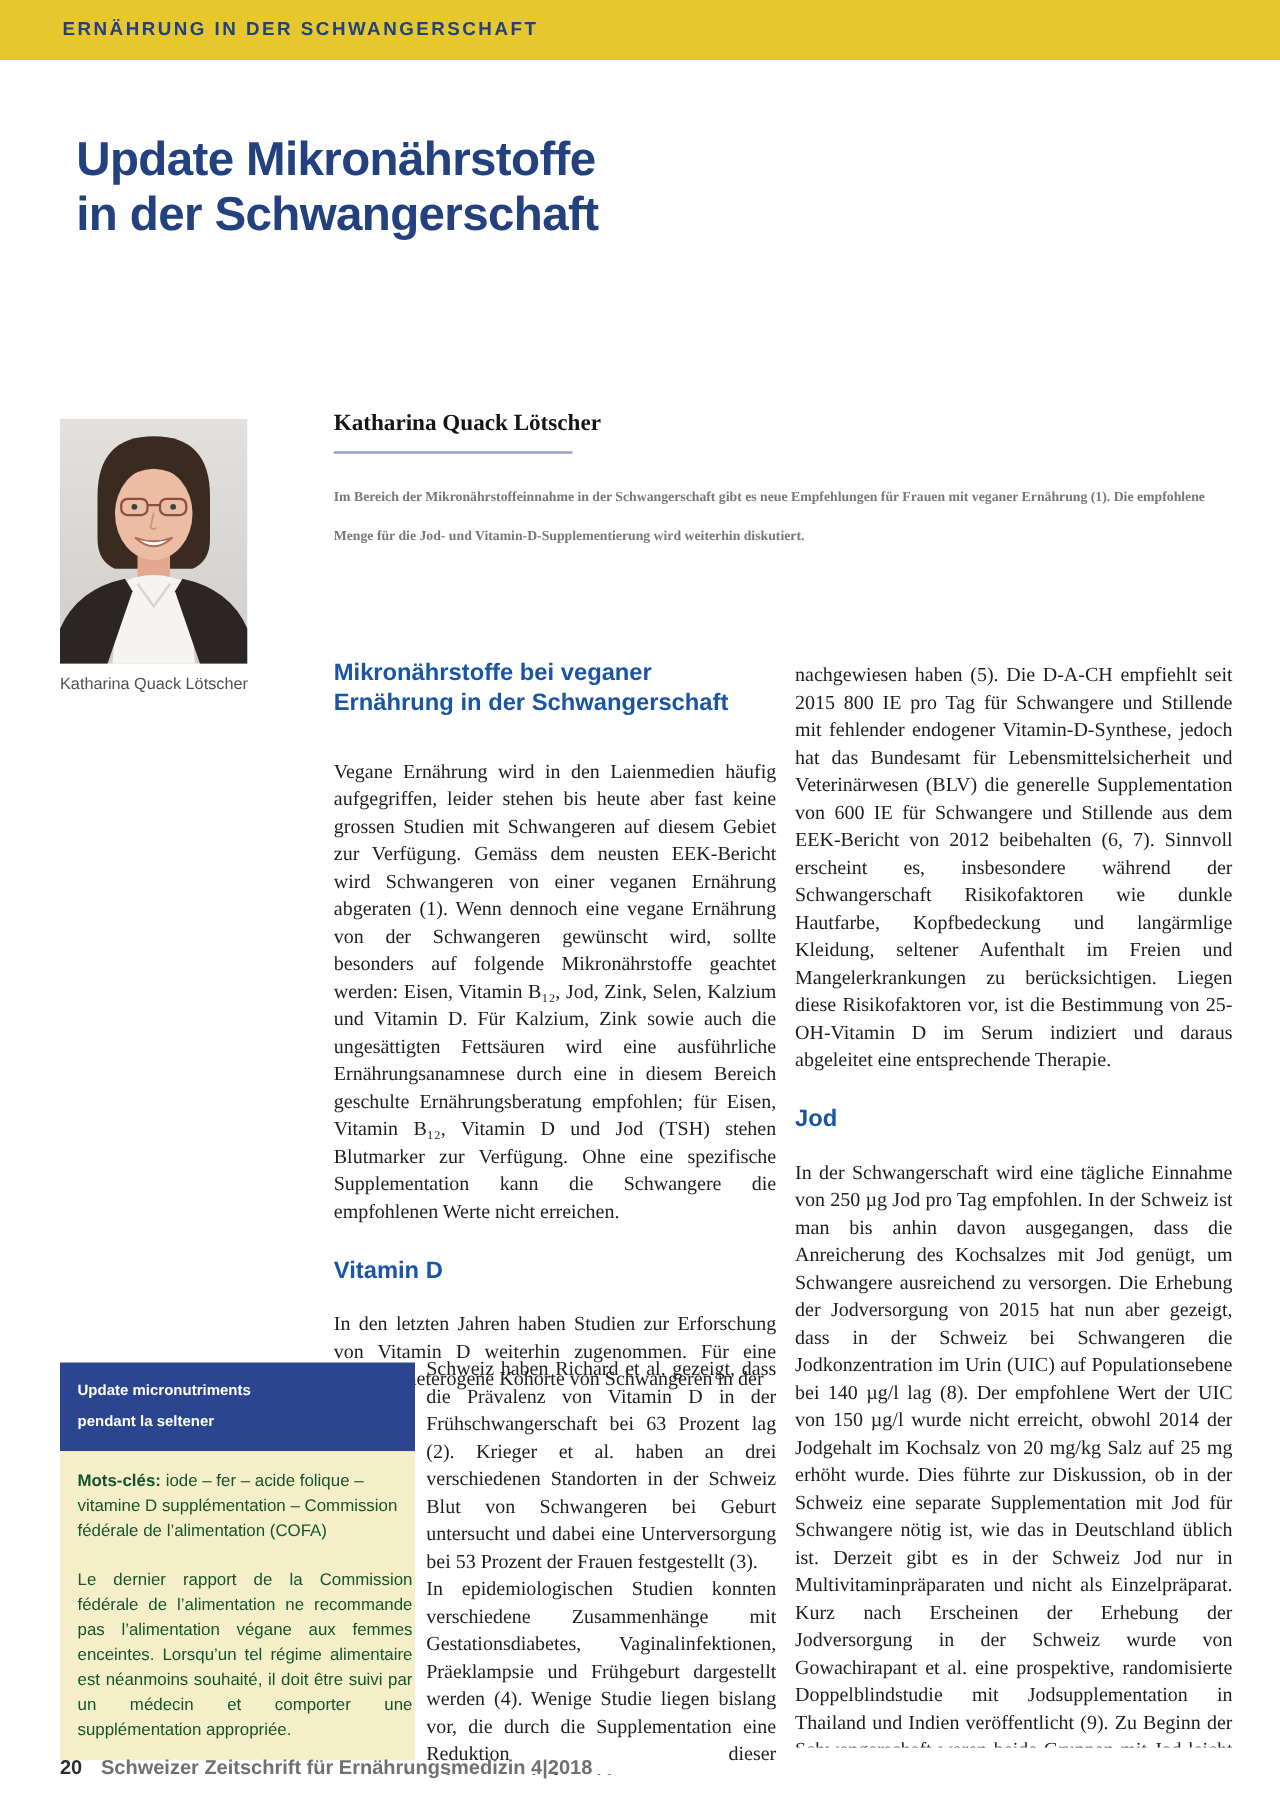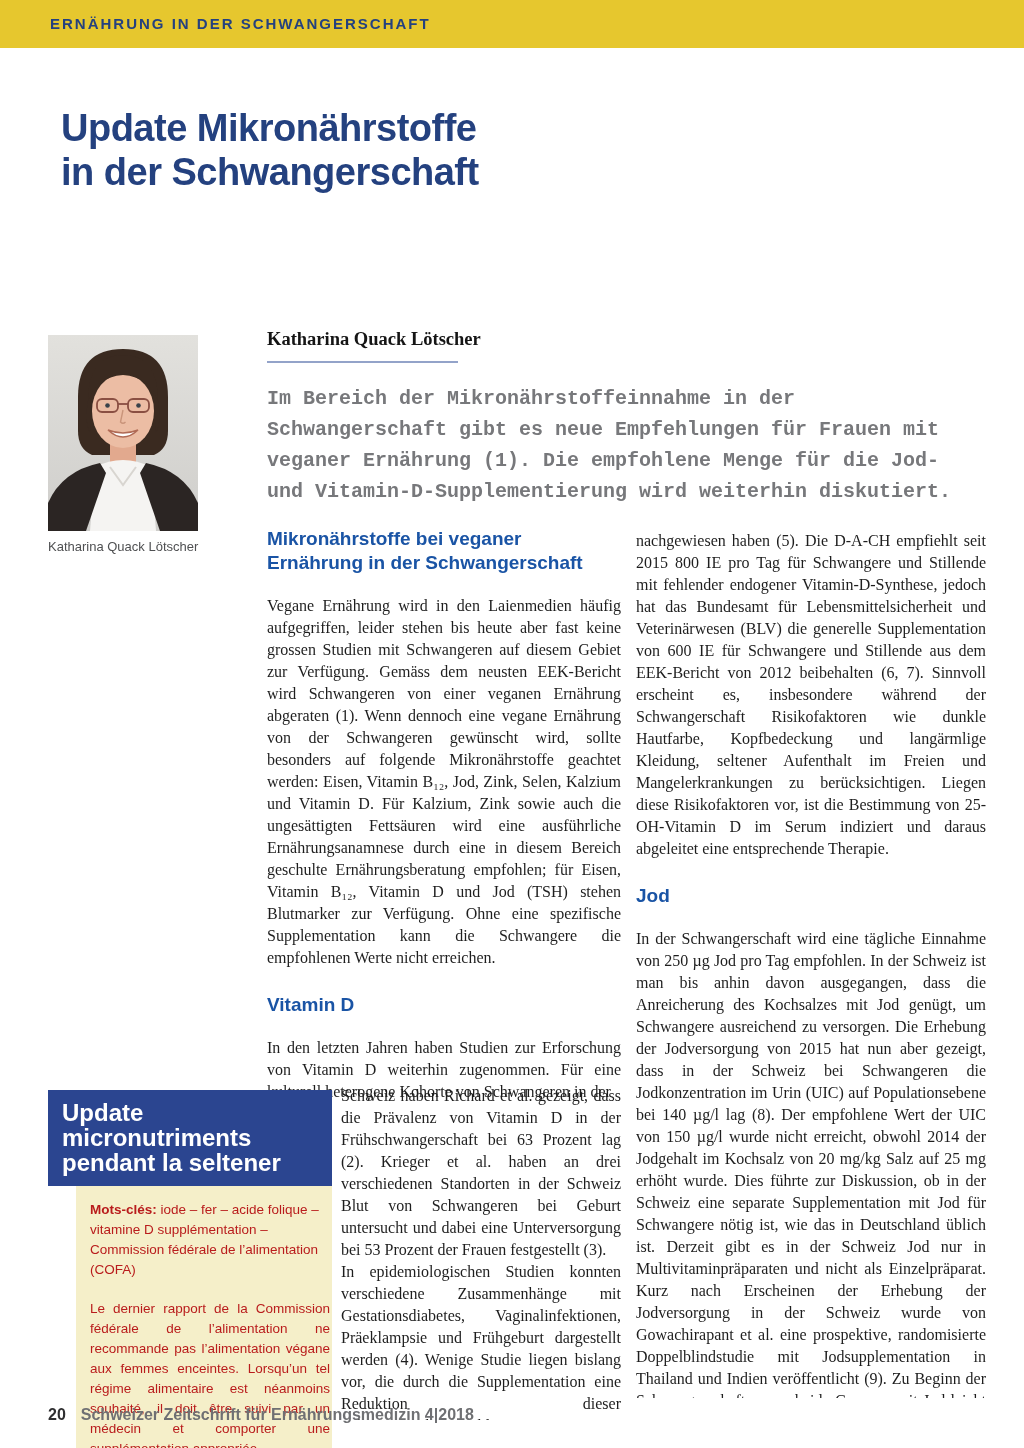--- a/index.html
+++ b/index.html
@@ -40,51 +40,51 @@
     font-family:"Liberation Serif","DejaVu Serif",serif;
     font-weight:700; font-size:18.5px; color:#151515;
   }
   .author-rule {
     position:absolute; left:267px; top:361px; width:191px; height:2px;
     background:var(--rule,#93a3c9);
   }
   
   .lead {
     position:absolute; left:267px; top:383px; width:714px; margin:0;
-    font-family:Liberation Mono, monospace;
-    font-weight:700; font-size:20px; line-height:31px;
+    font-family:Liberation Serif, serif;
+    font-weight:700; font-size:11px; line-height:31px;
     color:var(--lead,#77787b);
   }
   
   .col {
     position:absolute; font-size:16px; line-height:22px;
     text-align:justify; color:#1e1e1e;
   }
   .col p { margin:0; }
   .col-left   { left:267px; top:527px; width:354px; }
   .col-left-narrow { left:341px; top:1085px; width:280px; height:335px; overflow:hidden; }
   .col-right  { left:636px; top:530px; width:350px; height:868px; overflow:hidden; }
   .section-heading {
     font-family:"Liberation Sans","DejaVu Sans",sans-serif;
     font-weight:700; font-size:19px; line-height:24px;
-    color:var(--blue,#1a54a5); text-align:left; margin:0 0 20px 0;
+    color:var(--blue,#1a54a5); text-align:left; margin:0 0 32px 0;
   }
   .section-heading.mid { margin:24px 0 20px 0; }
   
   .infobox { position:absolute; left:48px; top:1090px; width:284px;
     font-family:"Liberation Sans","DejaVu Sans",sans-serif; }
   .infobox-title {
     background:var(--boxblue,#2b4590); color:#ffffff;
-    font-weight:700; font-size:24px; line-height:25px;
+    font-weight:700; font-size:12px; line-height:25px;
     padding:10px 14px 11px 14px; margin:0;
   }
   .infobox-title span { display:block; }
   .infobox-body {
-    background:var(--cream,#f5efc9); color:#b91c1c;
-    font-size:13.5px; line-height:20px; padding:14px 2px 14px 14px;margin-left:28px;
+    background:var(--cream,#f5efc9); color:#14532d;
+    font-size:13.5px; line-height:20px; padding:14px 2px 14px 14px;
   }
   .infobox-keywords { margin:0 0 19px 0; }
   .infobox-keywords strong { font-weight:700; }
   .infobox-abstract { margin:0; text-align:justify; }
   
   .footer {
     position:absolute; left:48px; top:1406px;
     font-family:"Liberation Sans","DejaVu Sans",sans-serif;
     font-weight:700; font-size:16px;
   }

